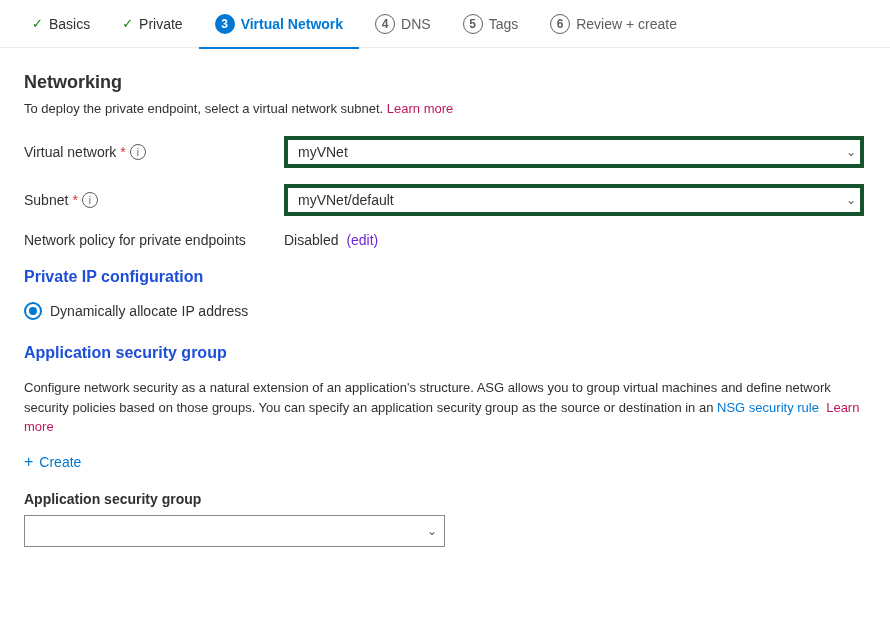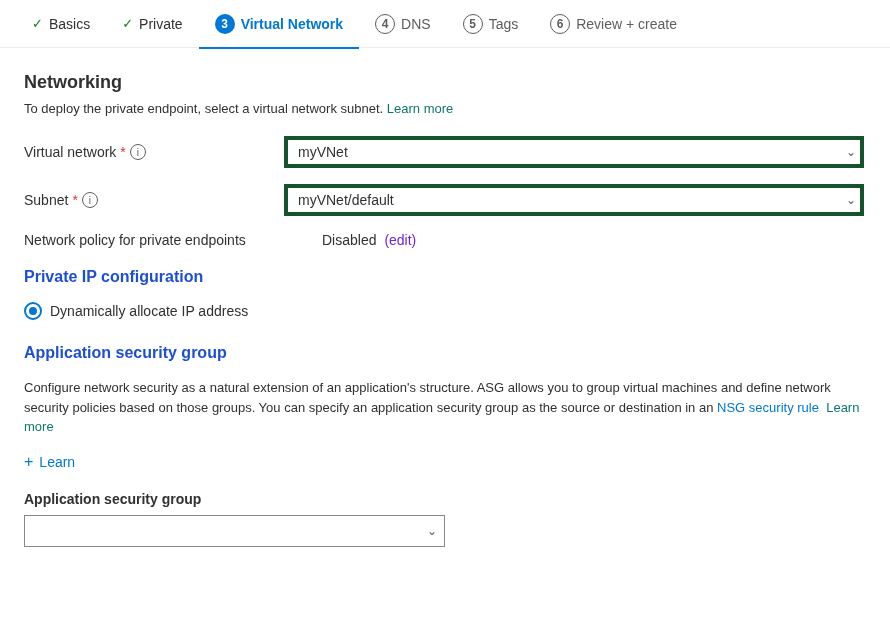--- a/index.html
+++ b/index.html
@@ -79,21 +79,21 @@
       margin-bottom: 8px;
     }
 
     .section-desc {
       font-size: 13px;
       color: #323130;
       margin-bottom: 20px;
     }
 
     .learn-more {
-      color: #0f766e;
+      color: #be185d;
       text-decoration: none;
       cursor: pointer;
     }
 
     
     .form-row {
       display: flex;
       align-items: center;
       margin-bottom: 16px;
     }
@@ -150,21 +150,20 @@
       pointer-events: none;
       color: #605e5c;
       font-size: 12px;
     }
 
     
     .policy-row {
       display: flex;
       align-items: center;
       margin-bottom: 20px;
-      gap: 38px;
     }
     .policy-label {
       width: 260px;
       font-size: 14px;
       color: #323130;
       flex-shrink: 0;
     }
     .edit-link {
       color: #6d28d9;
       cursor: pointer;
@@ -376,21 +375,21 @@
   <div class="asg-section">
     <div class="sub-section-title">Application security group</div>
     <div class="asg-desc">
       <span>Configure network security as a natural extension of an application's structure. ASG allows you to group virtual machines and define network security policies based on those groups. You can specify an application security group as the source or destination in an</span>
       <a class="nsg-link learn-more">NSG security rule</a>
       &nbsp;<a class="learn-more">Learn more</a>
     </div>
 
     <button class="create-btn">
       <span class="plus-icon">+</span>
-      <span>Learn</span>
+      <span>Create</span>
     </button>
 
     <div class="asg-field-label">Application security group</div>
     <div class="asg-select-wrapper">
       <select class="asg-select">
         <option value=""></option>
       </select>
       <span class="chevron-down">⌄</span>
     </div>
 

